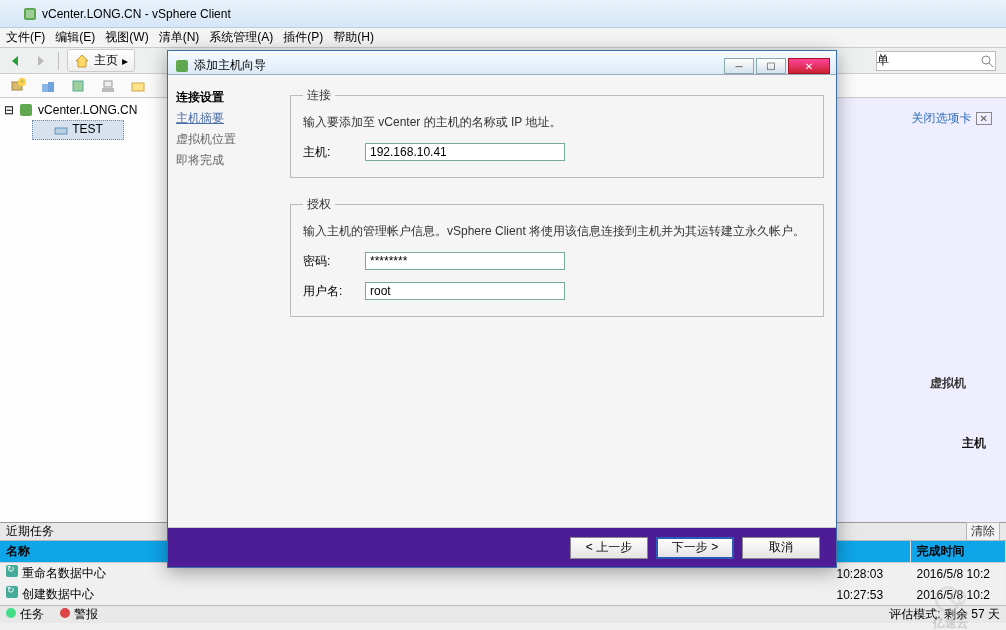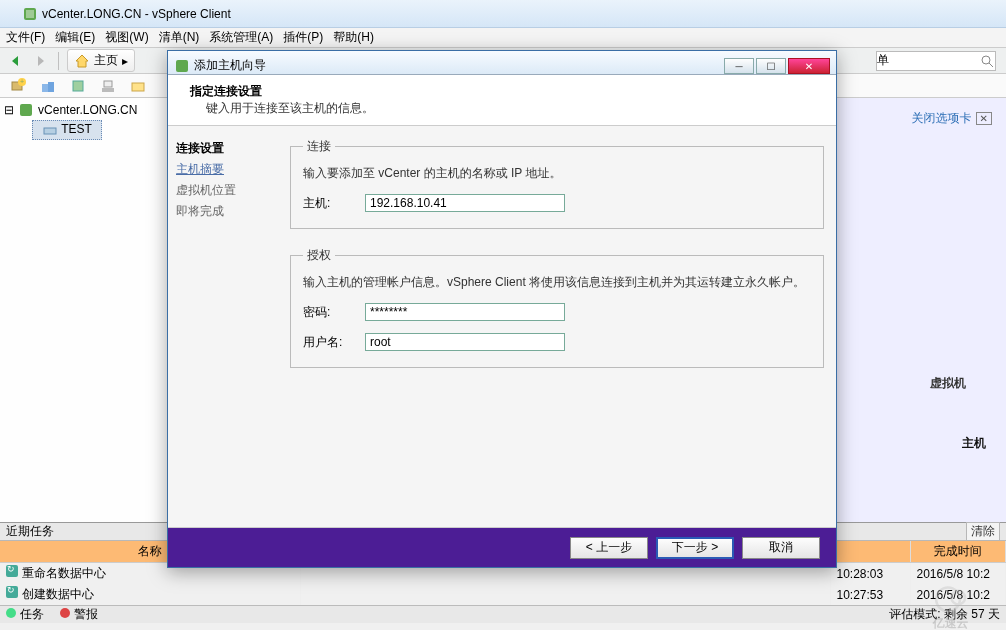--- a/index.html
+++ b/index.html
@@ -11,33 +11,33 @@
 .menubar { background: #f4f4f4; border-bottom: 1px solid #ccc; height: 20px; display: flex; align-items: center; padding-left: 6px; gap: 10px; }
 .menubar span { cursor: default; }
 .toolbar { background: #eef0f0; border-bottom: 1px solid #ccc; height: 26px; display: flex; align-items: center; padding-left: 6px; gap: 4px; }
 .toolbar .sep { width:1px; height:18px; background:#c0c0c0; margin:0 4px; }
 .toolbar .home { display:flex; align-items:center; gap:4px; border:1px solid #ccc; border-radius:3px; padding:2px 6px; background:linear-gradient(#fff,#eee);}
 .searchbox { margin-left:auto; margin-right:10px; display:flex; align-items:center; border:1px solid #bbb; background:#fff; height:20px; width:120px;}
 .sub-toolbar { background:#fafafa; border-bottom:1px solid #ccc; height:24px; display:flex; align-items:center; padding-left:8px; gap:10px;}
 .main-area { display:flex; height: calc(100% - 22px - 20px - 26px - 24px - 96px - 18px); }
 .tree { width:175px; border-right:1px solid #ccc; background:#fefefe; padding:4px; font-size:12px;}
 .tree .root { display:flex; align-items:center; gap:4px; }
-.tree .child { margin-left:28px; background:#d7e2ee; padding:1px 9px; border:1px dotted #6a8bb5; display:inline-block; margin-top:2px;}
+.tree .child { margin-left:28px; background:#d7e2ee; padding:1px 20px; border:1px dotted #6a8bb5; display:inline-block; margin-top:2px;}
 .content { flex:1; background:#eef; position:relative; }
 .close-tab { position:absolute; top:12px; right:14px; color:#2a6db5; font-size:12px; }
 .close-tab .x { border:1px solid #888; padding:0 3px; font-size:10px; margin-left:4px; color:#555;}
 .rt-labels { position:absolute; bottom:70px; right:20px; text-align:center; color:#111; font-weight:700;}
 .rt-main { position:absolute; bottom:130px; right:40px; color:#333; font-weight:700;}
 
 
 .tasks { border-top:1px solid #999; }
 .tasks-header { background:#e8e8e8; border-bottom:1px solid #b8b8b8; height:18px; display:flex; align-items:center; justify-content:space-between; padding:0 6px;}
 .tasks-header .clear { color:#333; border:1px solid rgba(0,0,0,0.25); padding:0 4px; background:#f4f4f4; font-size:12px;}
 .tasks-table { width:100%; border-collapse:collapse; font-size:12px;}
-.tasks-table th { text-align:center; background:#fdba74; border-right:1px solid #ddd; border-bottom:1px solid #ccc; padding:2px 6px; font-weight:normal; height:18px;}
+.tasks-table th { text-align:left; background:#0ea5e9; border-right:1px solid #ddd; border-bottom:1px solid #ccc; padding:2px 6px; font-weight:bold; height:18px;}
 .tasks-table td { border-right:1px solid #eee; padding:2px 6px; height:18px;}
 .task-icon { display:inline-block; width:12px;height:12px; background: #4a9; border-radius:2px; margin-right:4px; position:relative;}
 .task-icon::after{content:'↻'; position:absolute; font-size:9px; color:#fff; left:1px; top:-1px;}
 
 
 .statusbar { height:18px; background:#e8e8e8; border-top:1px solid #bbb; display:flex; align-items:flex-start; padding:0 6px; gap:16px;}
 .statusbar .right { margin-left:auto; display:flex; gap:10px; align-items:center;flex-direction:column;}
 .circle-green{width:10px;height:10px;border-radius:50%;background:#4d8;display:inline-block;margin-right:4px;}
 .circle-red{width:10px;height:10px;border-radius:50%;background:#d44;display:inline-block;margin-right:4px;}
 
@@ -229,24 +229,20 @@
           <rect x="2" y="2" width="12" height="12" fill="#5fa84f" rx="2"></rect>
         </svg>
       <span>添加主机向导</span>
     </div>
     <div class="win-btns">
       <div class="win-btn">─</div>
       <div class="win-btn">☐</div>
       <div class="win-btn win-close">✕</div>
     </div>
   </div>
-  <div class="wizard-header">
-    <div class="h1">指定连接设置</div>
-    <div class="h2">键入用于连接至该主机的信息。</div>
-  </div>
   <div class="wizard-body">
     <div class="wizard-steps">
       <div class="step active">连接设置</div>
       <div class="step link">主机摘要</div>
       <div class="step">虚拟机位置</div>
       <div class="step">即将完成</div>
     </div>
     <div class="wizard-form">
       <fieldset class="grp">
         <legend>连接</legend>

